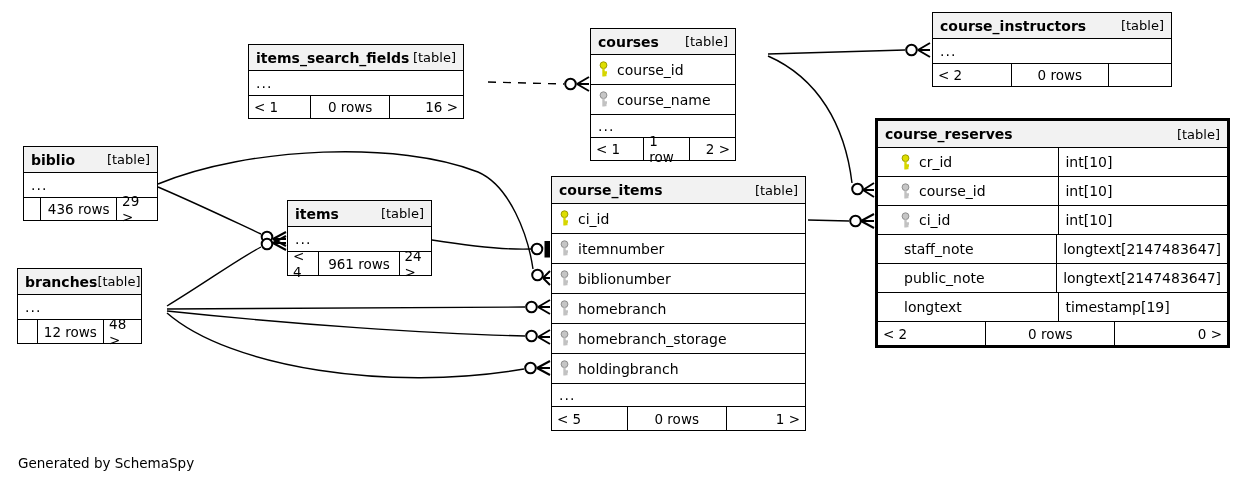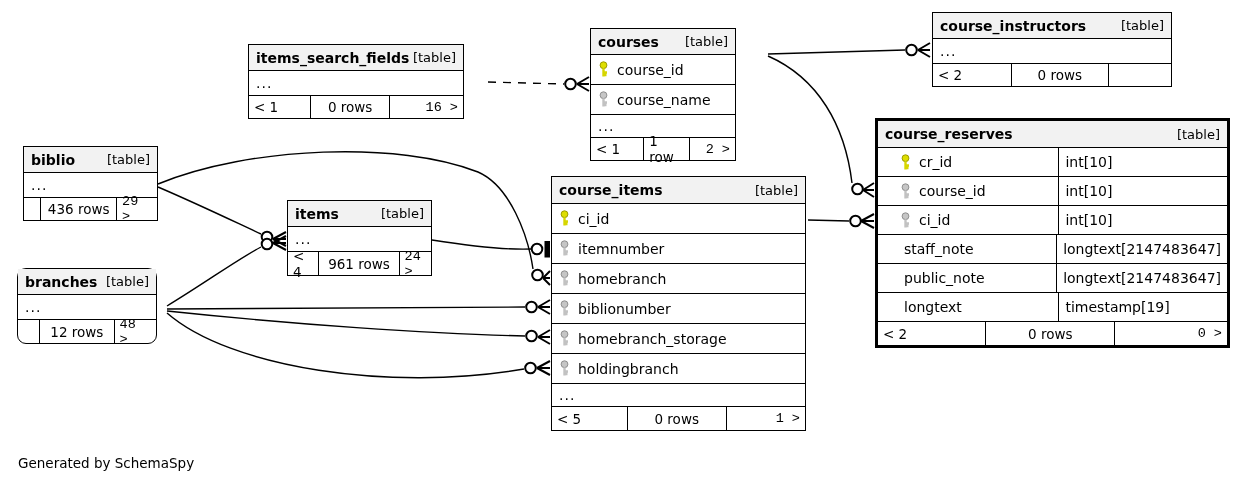--- a/index.html
+++ b/index.html
@@ -14,37 +14,37 @@
   .ttag{font-size:13px;}
   .trow{display:flex;align-items:center;height:30px;padding:0 7px;border-bottom:1px solid #000;
         box-sizing:border-box;font-size:14px;gap:8px;}
   .trow.dots{height:23px;font-size:14px;letter-spacing:1px;}
   .trow.split{padding:0;gap:0;}
   .name-cell{display:flex;align-items:center;gap:8px;padding:0 22px;width:52%;height:100%;
              border-right:1px solid #000;box-sizing:border-box;}
   .type-cell{padding:0 6px;font-size:14px;}
   .tfoot{display:flex;height:22px;font-size:13.5px;box-sizing:border-box;}
   .fc{display:flex;align-items:center;border-right:1px solid #000;box-sizing:border-box;padding:0 5px;}
-  .fc:last-child{border-right:none;font-family:Liberation Mono, monospace;}
+  .fc:last-child{border-right:none;}
   .f2{justify-content:center;}
   .f3{justify-content:flex-end;}
   .key{display:inline-flex;width:11px;flex:0 0 11px;}
   .key svg{display:block;}
   .pk svg .head{fill:#dede00;stroke:#9c9c00;stroke-width:1;}
   .pk svg .stem{stroke:#d6d600;stroke-width:2.4;fill:none;}
   .fk svg .head{fill:#c6c6c6;stroke:#8f8f8f;stroke-width:1;}
   .fk svg .stem{stroke:#c2c2c2;stroke-width:2.4;fill:none;}
   
   #t-isf{left:248px;top:44px;width:216px;}
   #t-courses{left:590px;top:28px;width:146px;}
   #t-ci{left:932px;top:12px;width:240px;}
   #t-cr{left:875px;top:118px;width:355px;}
   #t-biblio{left:23px;top:146px;width:135px;}
   #t-items{left:287px;top:200px;width:145px;}
-  #t-branches{left:17px;top:268px;width:140px;border-radius:9px;}
+  #t-branches{left:17px;top:268px;width:125px;}
   #t-citems{left:551px;top:176px;width:255px;}
   #t-cr .trow{height:29px;}
   #t-citems .thead,#t-cr .thead{height:27px;}
   #t-isf .trow.dots,#t-ci .trow.dots,#t-biblio .trow.dots,#t-items .trow.dots,#t-branches .trow.dots{height:25px;}
   #t-cr .tfoot,#t-citems .tfoot,#t-items .tfoot,#t-branches .tfoot{height:23px;}
   
   #t-isf .f1{width:29%}      #t-isf .f2{width:37%}      #t-isf .f3{width:34%}
   #t-courses .f1{width:37%}  #t-courses .f2{width:32%}  #t-courses .f3{width:31%}
   #t-ci .f1{width:33%}       #t-ci .f2{width:41%}       #t-ci .f3{width:26%}
   #t-cr .f1{width:31%}       #t-cr .f2{width:37%}       #t-cr .f3{width:32%}
@@ -303,30 +303,30 @@
         </span>
       <span class="cname">itemnumber</span>
     </div>
     <div class="trow">
       <span class="key fk">
           <svg viewBox="0 0 11 17" width="11" height="17">
             <circle class="head" cx="5.5" cy="4.2" r="3.4"></circle>
             <path class="stem" d="M5.5 7.5 V15.5 M5.5 11.5 H9 M5.5 14 H8.5"></path>
           </svg>
         </span>
+      <span class="cname">biblionumber</span>
+    </div>
+    <div class="trow">
+      <span class="key fk">
+          <svg viewBox="0 0 11 17" width="11" height="17">
+            <circle class="head" cx="5.5" cy="4.2" r="3.4"></circle>
+            <path class="stem" d="M5.5 7.5 V15.5 M5.5 11.5 H9 M5.5 14 H8.5"></path>
+          </svg>
+        </span>
       <span class="cname">homebranch</span>
-    </div>
-    <div class="trow">
-      <span class="key fk">
-          <svg viewBox="0 0 11 17" width="11" height="17">
-            <circle class="head" cx="5.5" cy="4.2" r="3.4"></circle>
-            <path class="stem" d="M5.5 7.5 V15.5 M5.5 11.5 H9 M5.5 14 H8.5"></path>
-          </svg>
-        </span>
-      <span class="cname">biblionumber</span>
     </div>
     <div class="trow">
       <span class="key fk">
           <svg viewBox="0 0 11 17" width="11" height="17">
             <circle class="head" cx="5.5" cy="4.2" r="3.4"></circle>
             <path class="stem" d="M5.5 7.5 V15.5 M5.5 11.5 H9 M5.5 14 H8.5"></path>
           </svg>
         </span>
       <span class="cname">homebranch_storage</span>
     </div>

